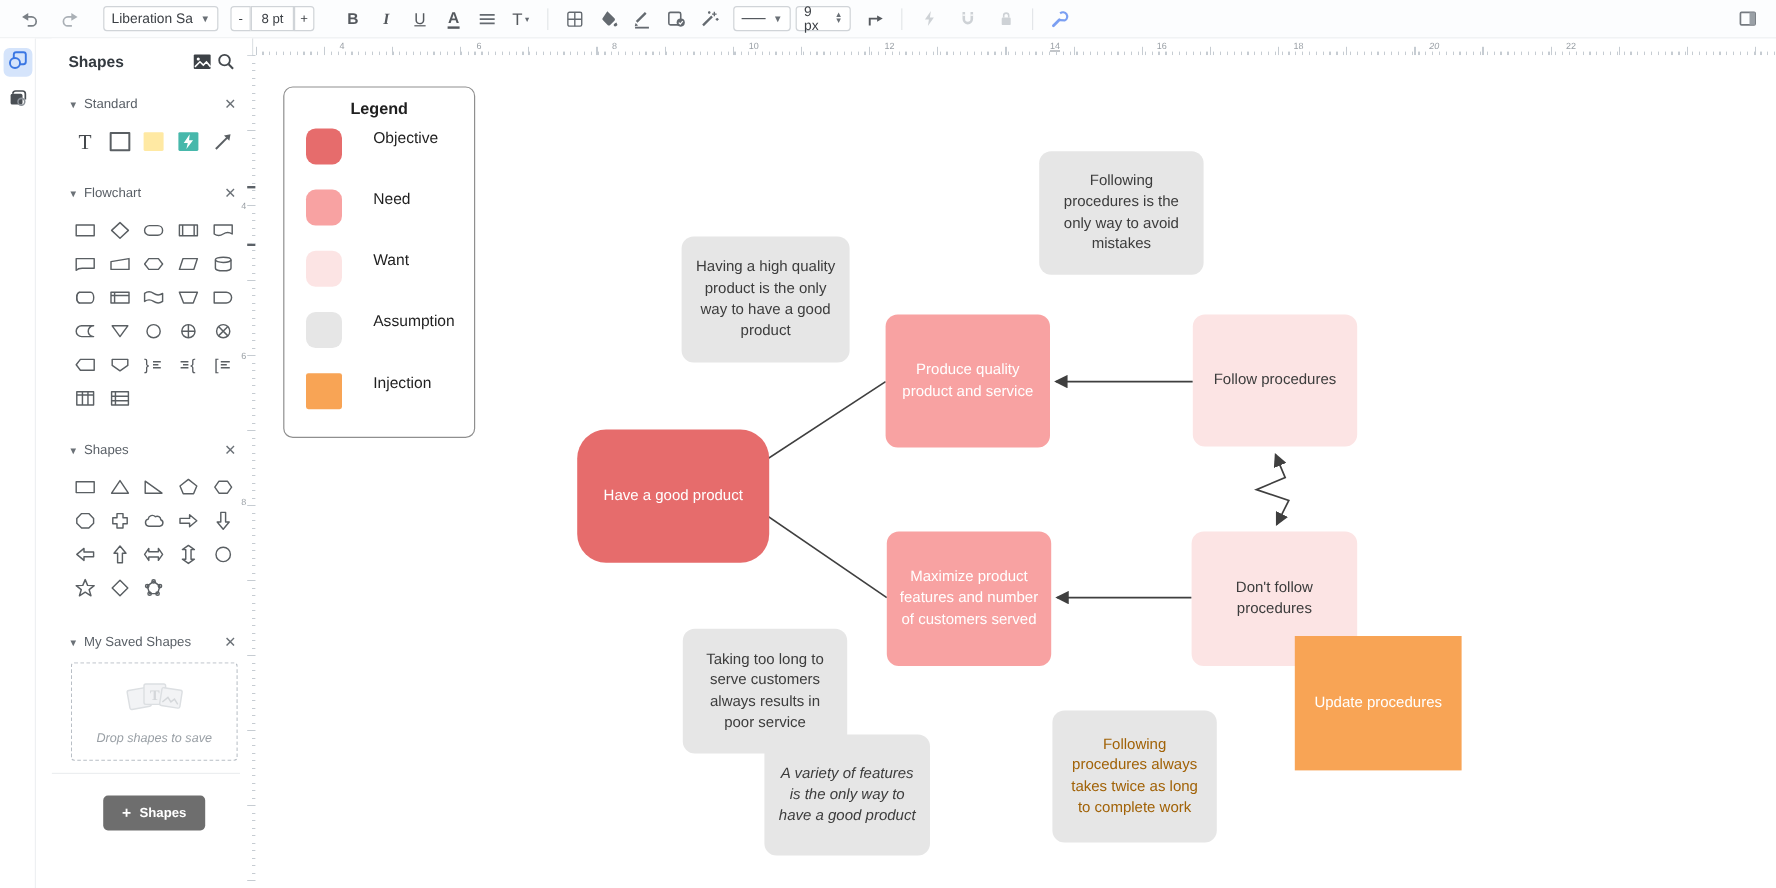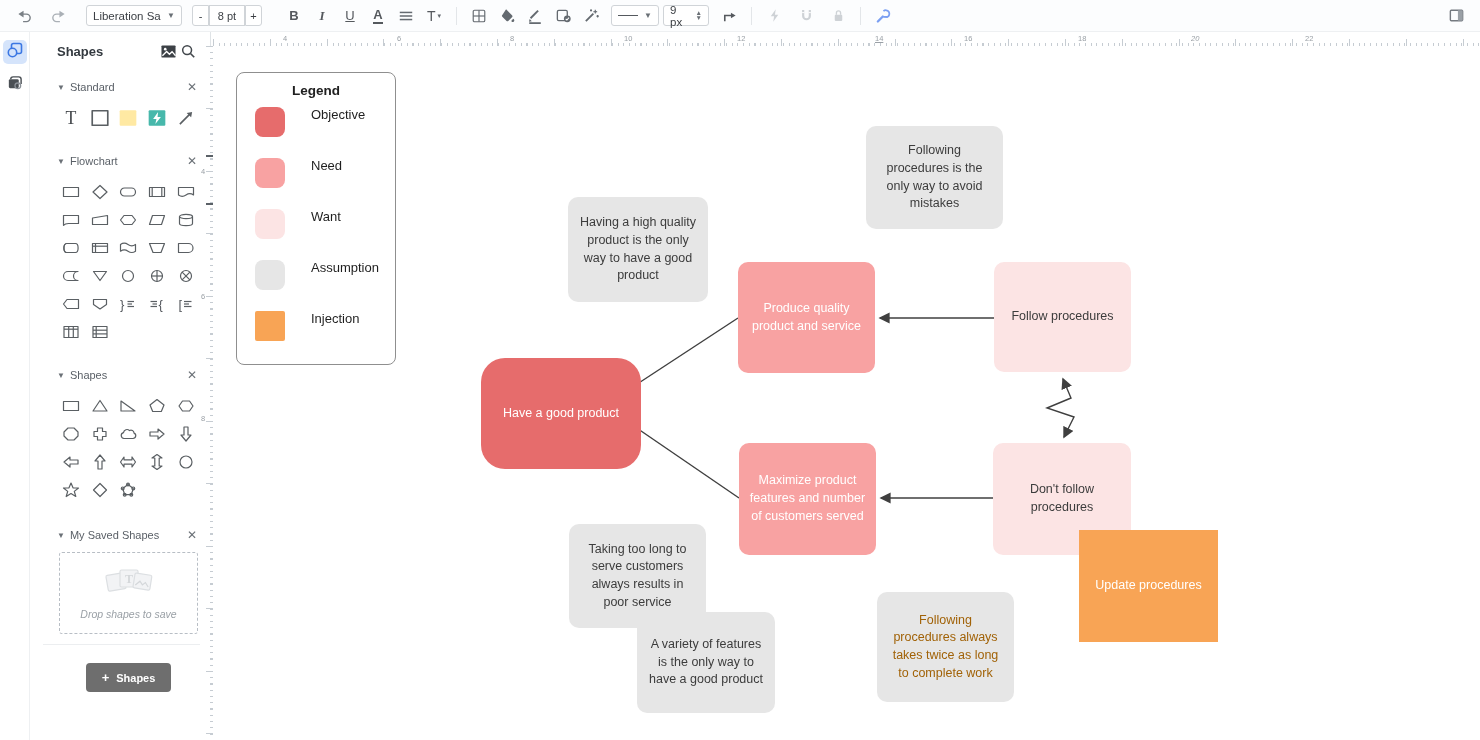--- a/index.html
+++ b/index.html
@@ -722,21 +722,21 @@
     <div class="node" style="left: 780px; top: 397px; width: 138px; height: 112px; background-color: rgb(252, 228, 228);">
         <span style="color:#3c3c3c;">Don't follow procedures</span>
       </div>
     <div class="node" style="left: 526px; top: 397px; width: 137px; height: 112px; background-color: rgb(248, 162, 162);">
         <span>Maximize product features and number of customers served</span>
       </div>
     <div class="node" style="left: 356px; top: 454px; width: 137px; height: 104px; background-color: rgb(230, 230, 230); margin-top: 24px;">
         <span style="color:#3c3c3c;">Taking too long to serve customers always results in poor service</span>
       </div>
     <div class="node" style="left: 424px; top: 566px; width: 138px; height: 101px; background-color: rgb(230, 230, 230);">
-        <span style="color:#3c3c3c;">A variety of features is the only way to have a good product</span>
+        <span style="color:#3c3c3c;font-style:italic;">A variety of features is the only way to have a good product</span>
       </div>
     <div class="node" style="left: 664px; top: 546px; width: 137px; height: 110px; background-color: rgb(230, 230, 230);">
         <span style="color:#a16207;">Following procedures always takes twice as long to complete work</span>
       </div>
     <div class="node square" style="left: 866px; top: 484px; width: 139px; height: 112px; background-color: rgb(248, 164, 85);">
         <span>Update procedures</span>
       </div>
 
   </div>
 </div>

